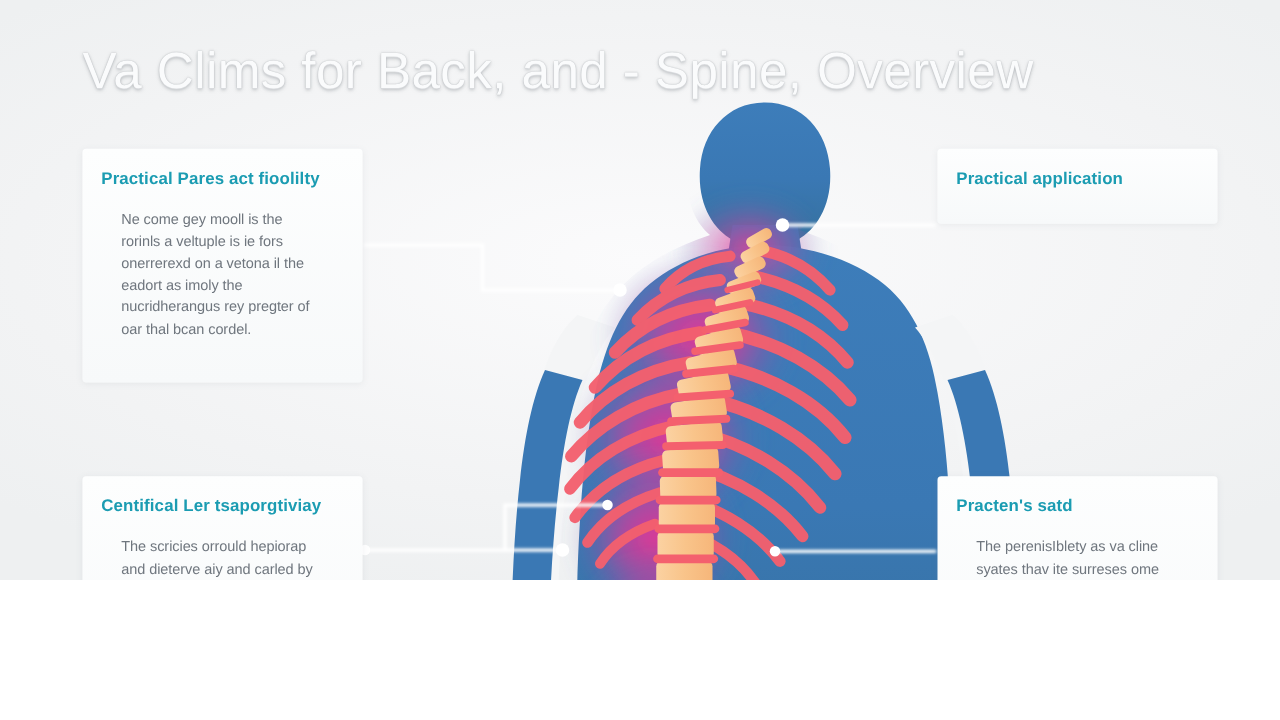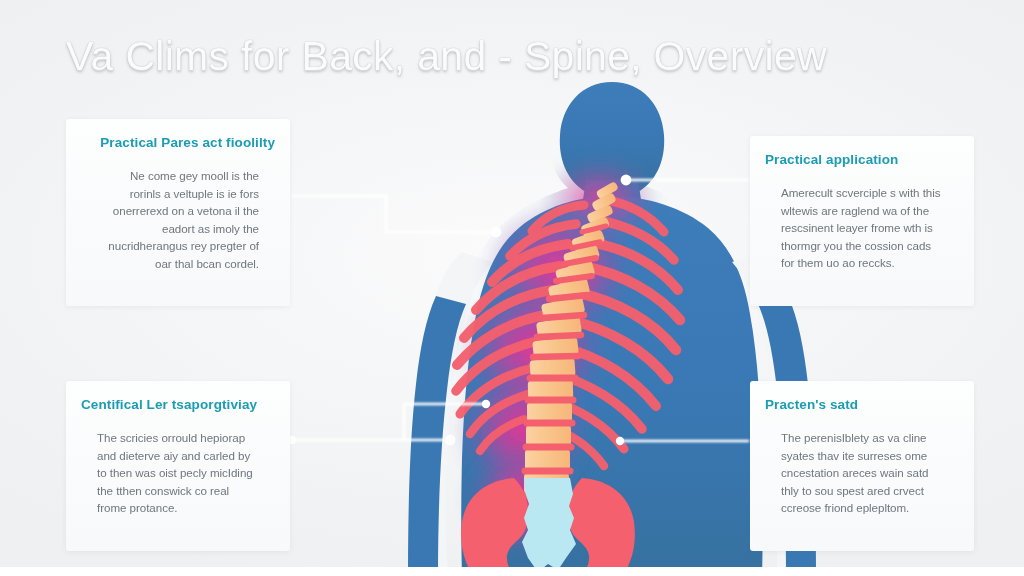--- a/index.html
+++ b/index.html
@@ -3,21 +3,21 @@
 <meta charset="utf-8">
 <style>
   html, body {
     margin: 0;
     padding: 0;
     background: #ffffff;
   }
   #canvas {
     position: relative;
     width: 1024px;
-    height: 567px;
+    height: 464px;
     overflow: hidden;
     background: #3b82f6;
     font-family: "Liberation Sans", sans-serif;
   }
   
   #bg-tint {
     position: absolute;
     inset: 0;
     background:
       radial-gradient(ellipse 70% 60% at 50% 45%, #fbfbfc 0%, #f2f3f4 70%, #eef0f1 100%);
@@ -80,22 +80,22 @@
     filter: blur(0.18px);
   }
   .panel-body {
     font-size: 11.6px;
     line-height: 17.5px;
     color: #6f767e;
     margin: 16px;
     letter-spacing: -0.05px;
     filter: blur(0.22px);
   }
-  #panel-tl { left: 66px;  top: 119px; text-align: right; }
-  #panel-tr { left: 750px; top: 136px; }
+  #panel-tl { left: 66px;  top: 119px; }
+  #panel-tr { left: 750px; top: 119px; }
   #panel-bl { left: 66px;  top: 381px; }
   #panel-br { left: 750px; top: 381px; }
 </style>
 </head>
 <body>
 
 <div id="canvas">
 
   <div id="bg-tint"></div>
 
@@ -291,21 +291,20 @@
 
   <div id="title">Va Clims for Back, and - Spine, Overview</div>
 
   <div class="panel" id="panel-tl">
     <p class="panel-title">Practical Pares act fioolilty</p>
     <p class="panel-body">Ne come gey mooll is the rorinls a veltuple is ie fors onerrerexd on a vetona il the eadort as imoly the nucridherangus rey pregter of oar thal bcan cordel.</p>
   </div>
 
   <div class="panel" id="panel-tr">
     <p class="panel-title">Practical application</p>
-    <p class="panel-body">Amerecult scverciple s with this wltewis are raglend wa of the rescsinent leayer frome wth is thormgr you the cossion cads for them uo ao reccks.</p>
   </div>
 
   <div class="panel" id="panel-bl">
     <p class="panel-title">Centifical Ler tsaporgtiviay</p>
     <p class="panel-body">The scricies orrould hepiorap and dieterve aiy and carled by to then was oist pecly micIding the tthen conswick co real frome protance.</p>
   </div>
 
   <div class="panel" id="panel-br">
     <p class="panel-title">Practen's satd</p>
     <p class="panel-body">The perenisIblety as va cline syates thav ite surreses ome cncestation areces wain satd thly to sou spest ared crvect ccreose friond eplepltom.</p>

